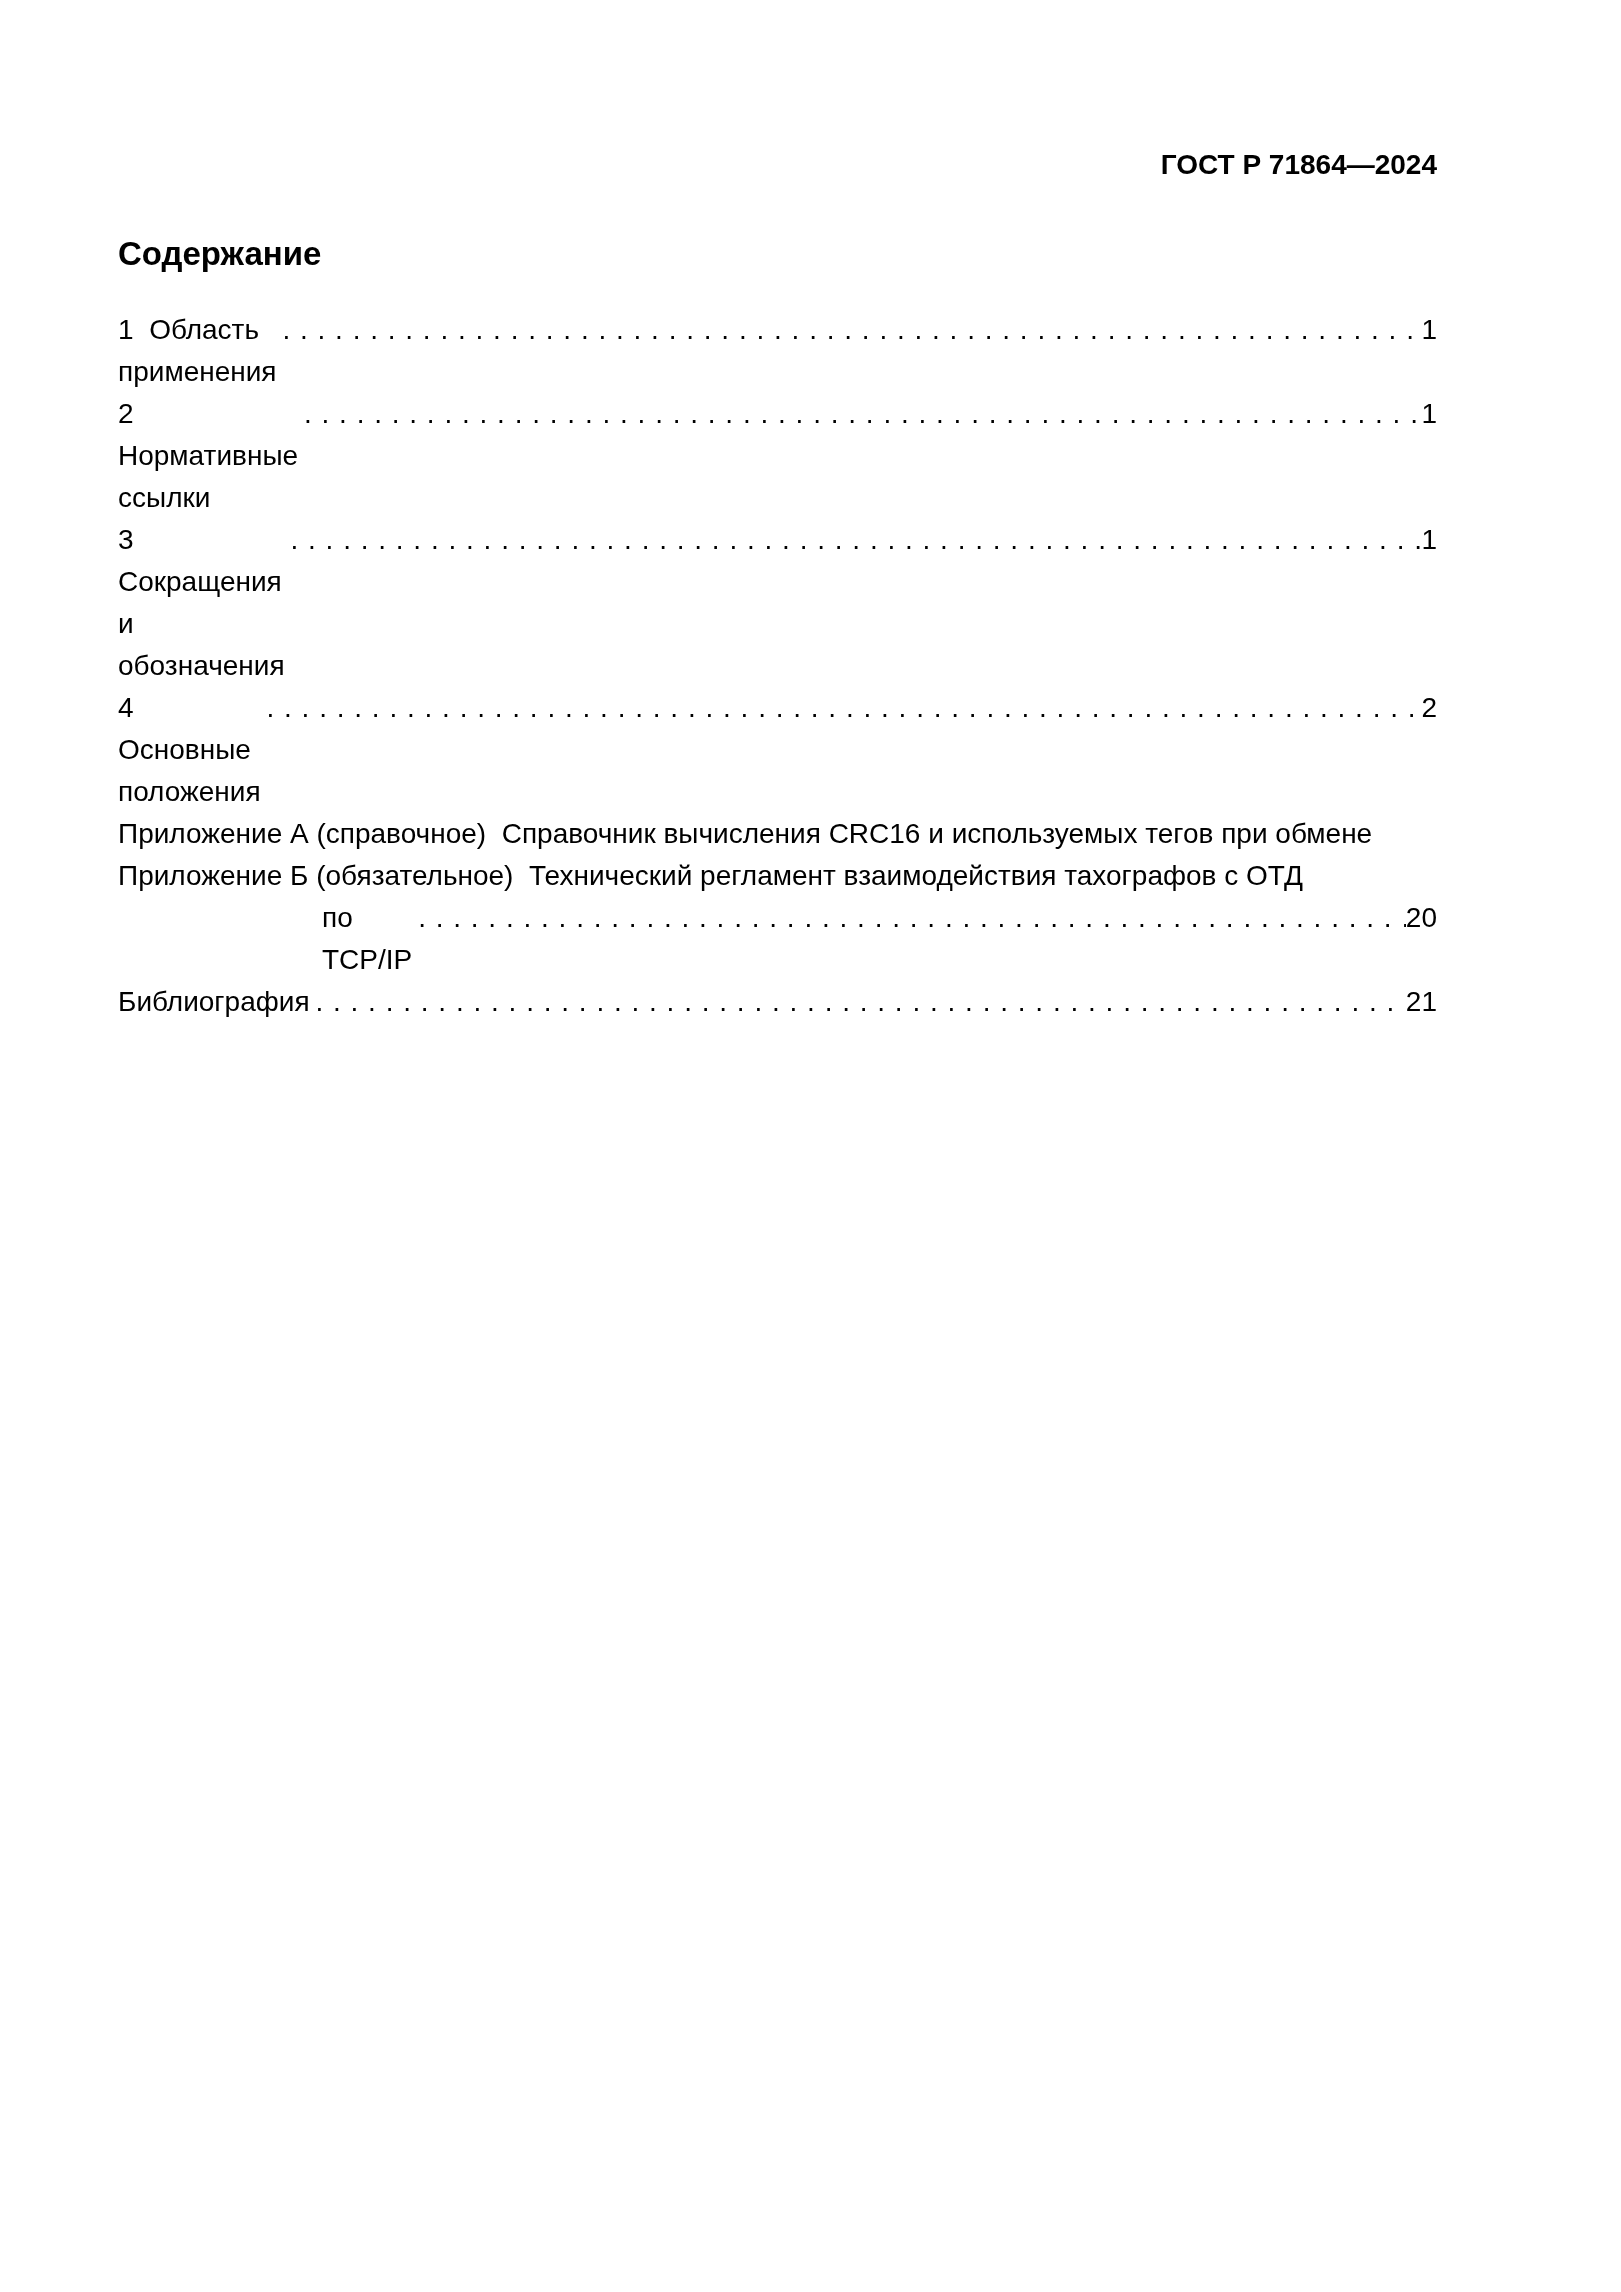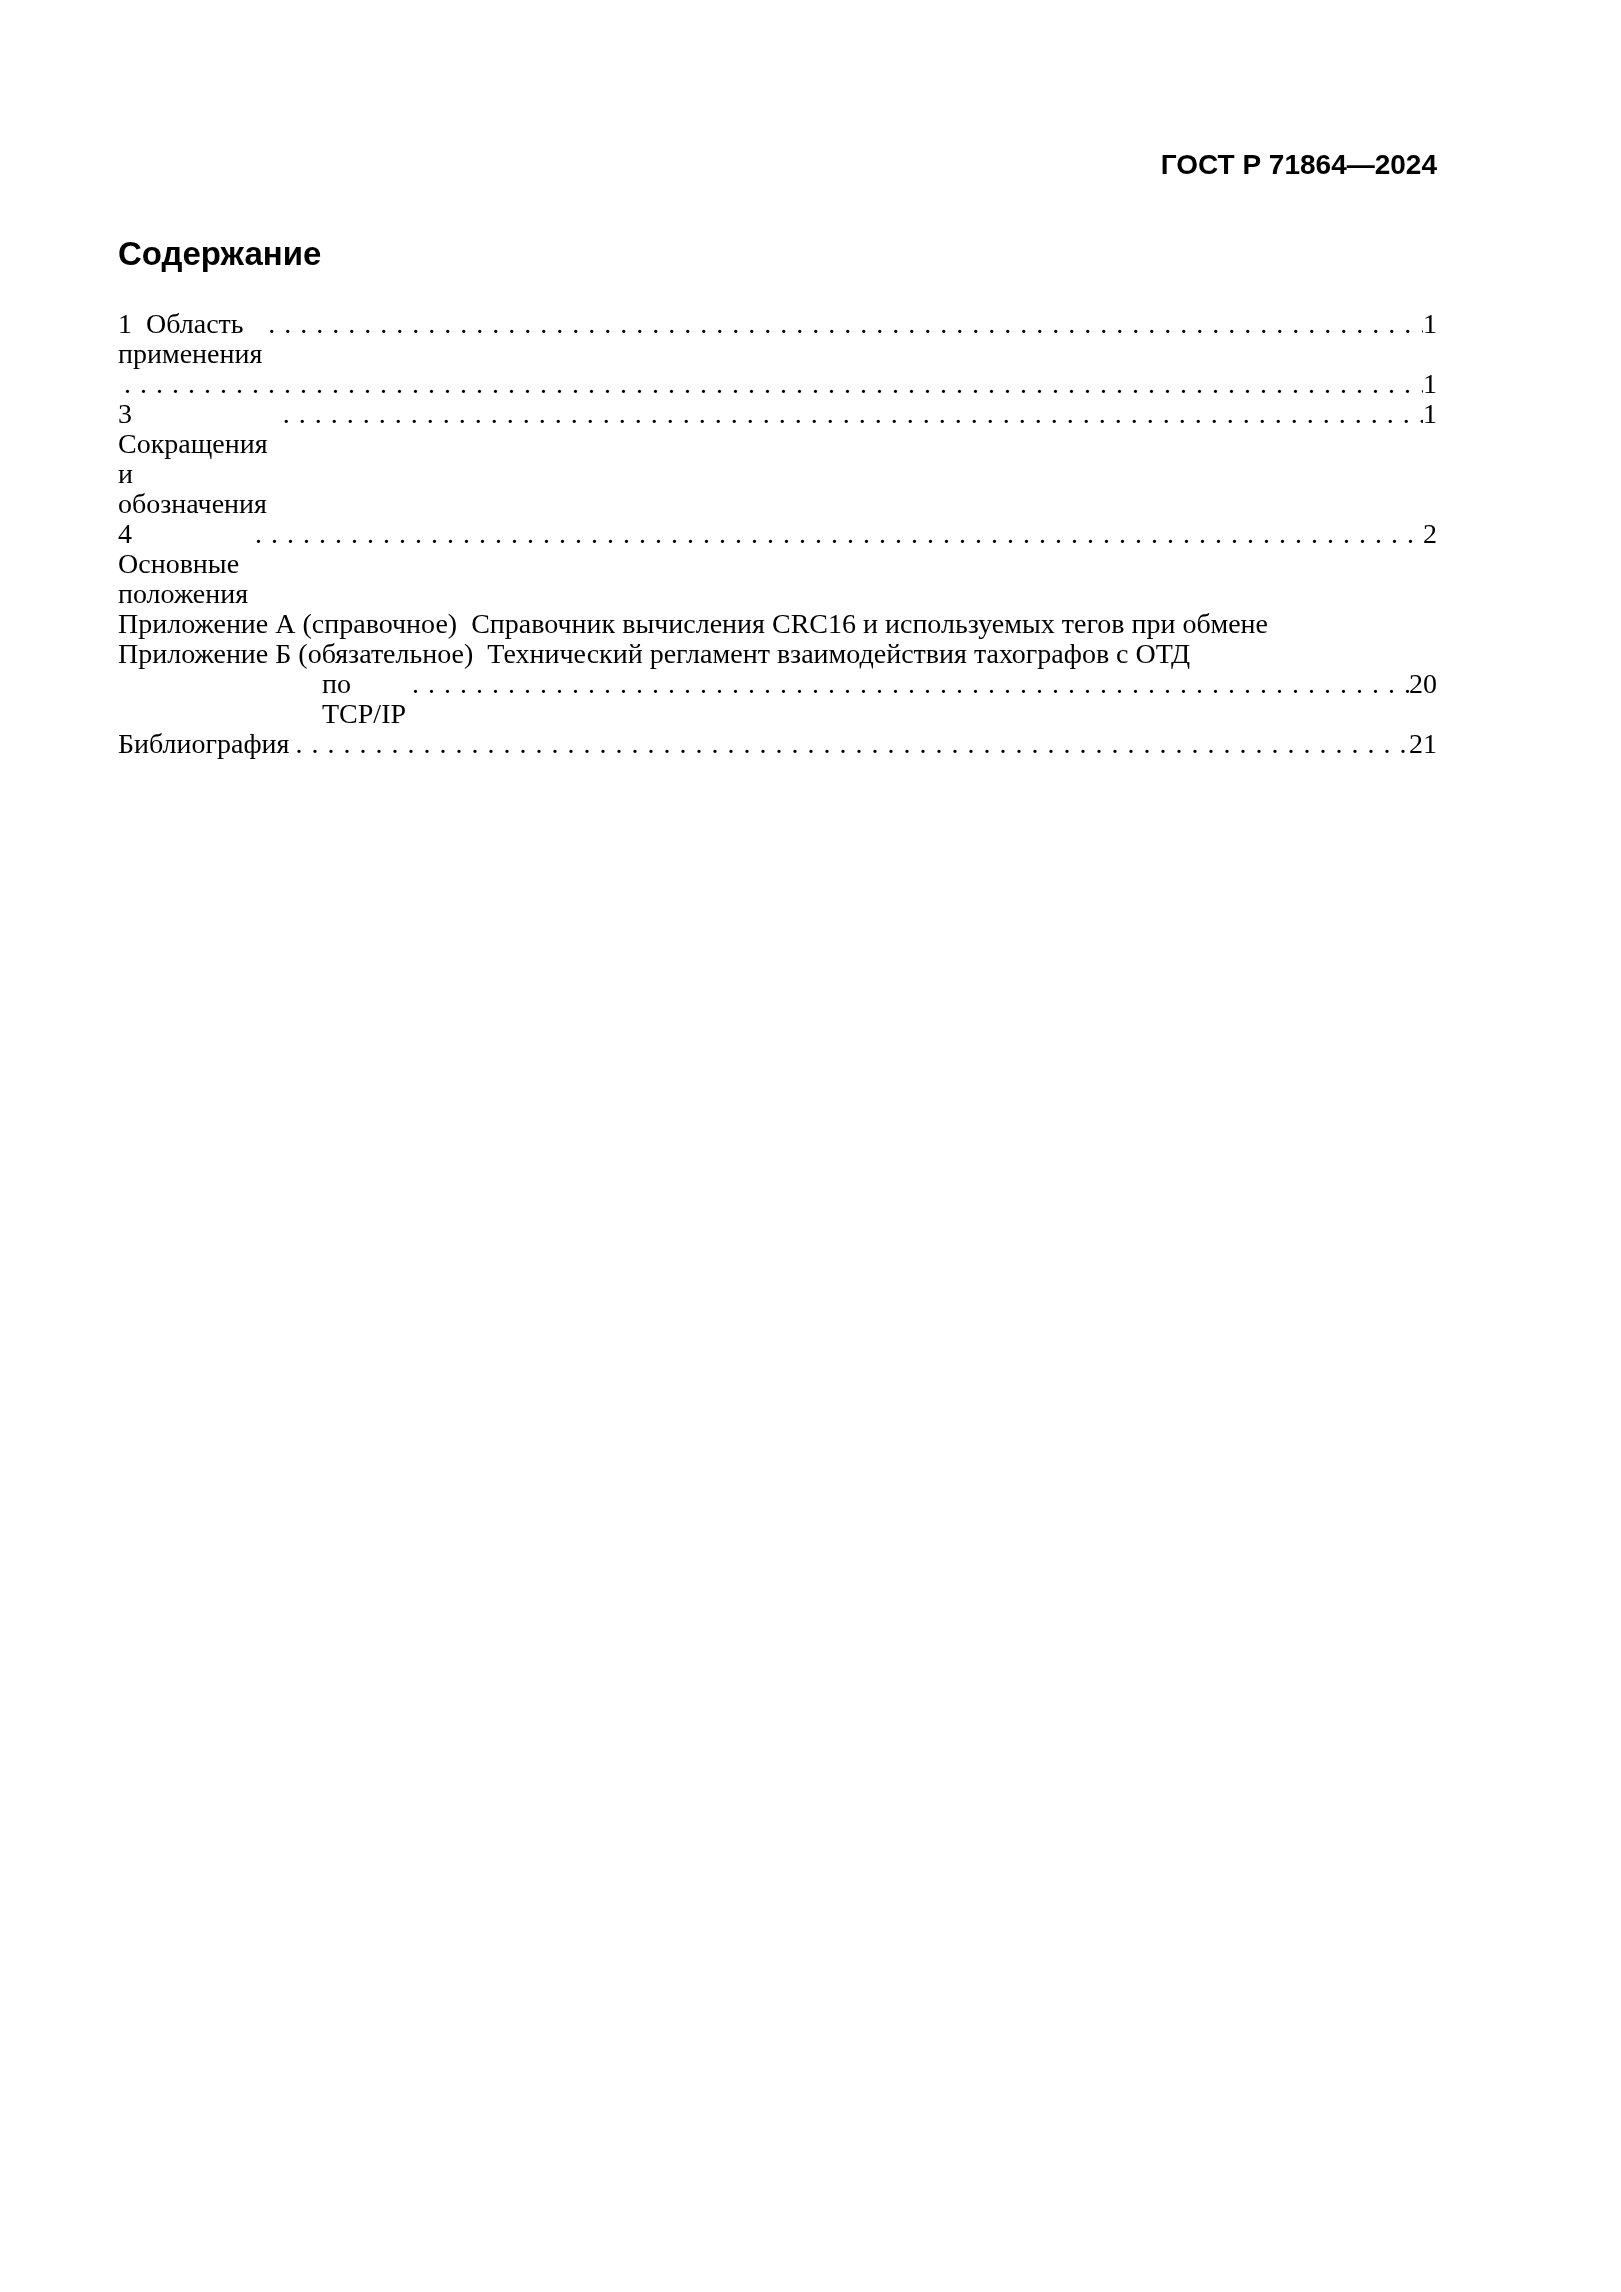--- a/index.html
+++ b/index.html
@@ -45,22 +45,21 @@
   }
 
   .toc {
     margin-top: 35px;
     font-size: 28px;
   }
 
   .toc-line {
     display: flex;
     align-items: baseline;
-    line-height: 30px;
-    font-family: Liberation Serif, serif;
+    line-height: 42px;
   }
 
   .toc-text {
     white-space: pre-wrap;
   }
 
   .toc-leader {
     flex: 1 1 auto;
     overflow: hidden;
     white-space: nowrap;
@@ -101,20 +100,21 @@
 
     <div class="toc">
 
       <div class="toc-line">
         <span class="toc-text">1  Область применения</span>
         <span class="toc-leader"></span>
         <span class="toc-page">1</span>
       </div>
 
       <div class="toc-line">
+        <span class="toc-text">2  Нормативные ссылки</span>
         <span class="toc-leader"></span>
         <span class="toc-page">1</span>
       </div>
 
       <div class="toc-line">
         <span class="toc-text">3  Сокращения и обозначения</span>
         <span class="toc-leader"></span>
         <span class="toc-page">1</span>
       </div>
 

